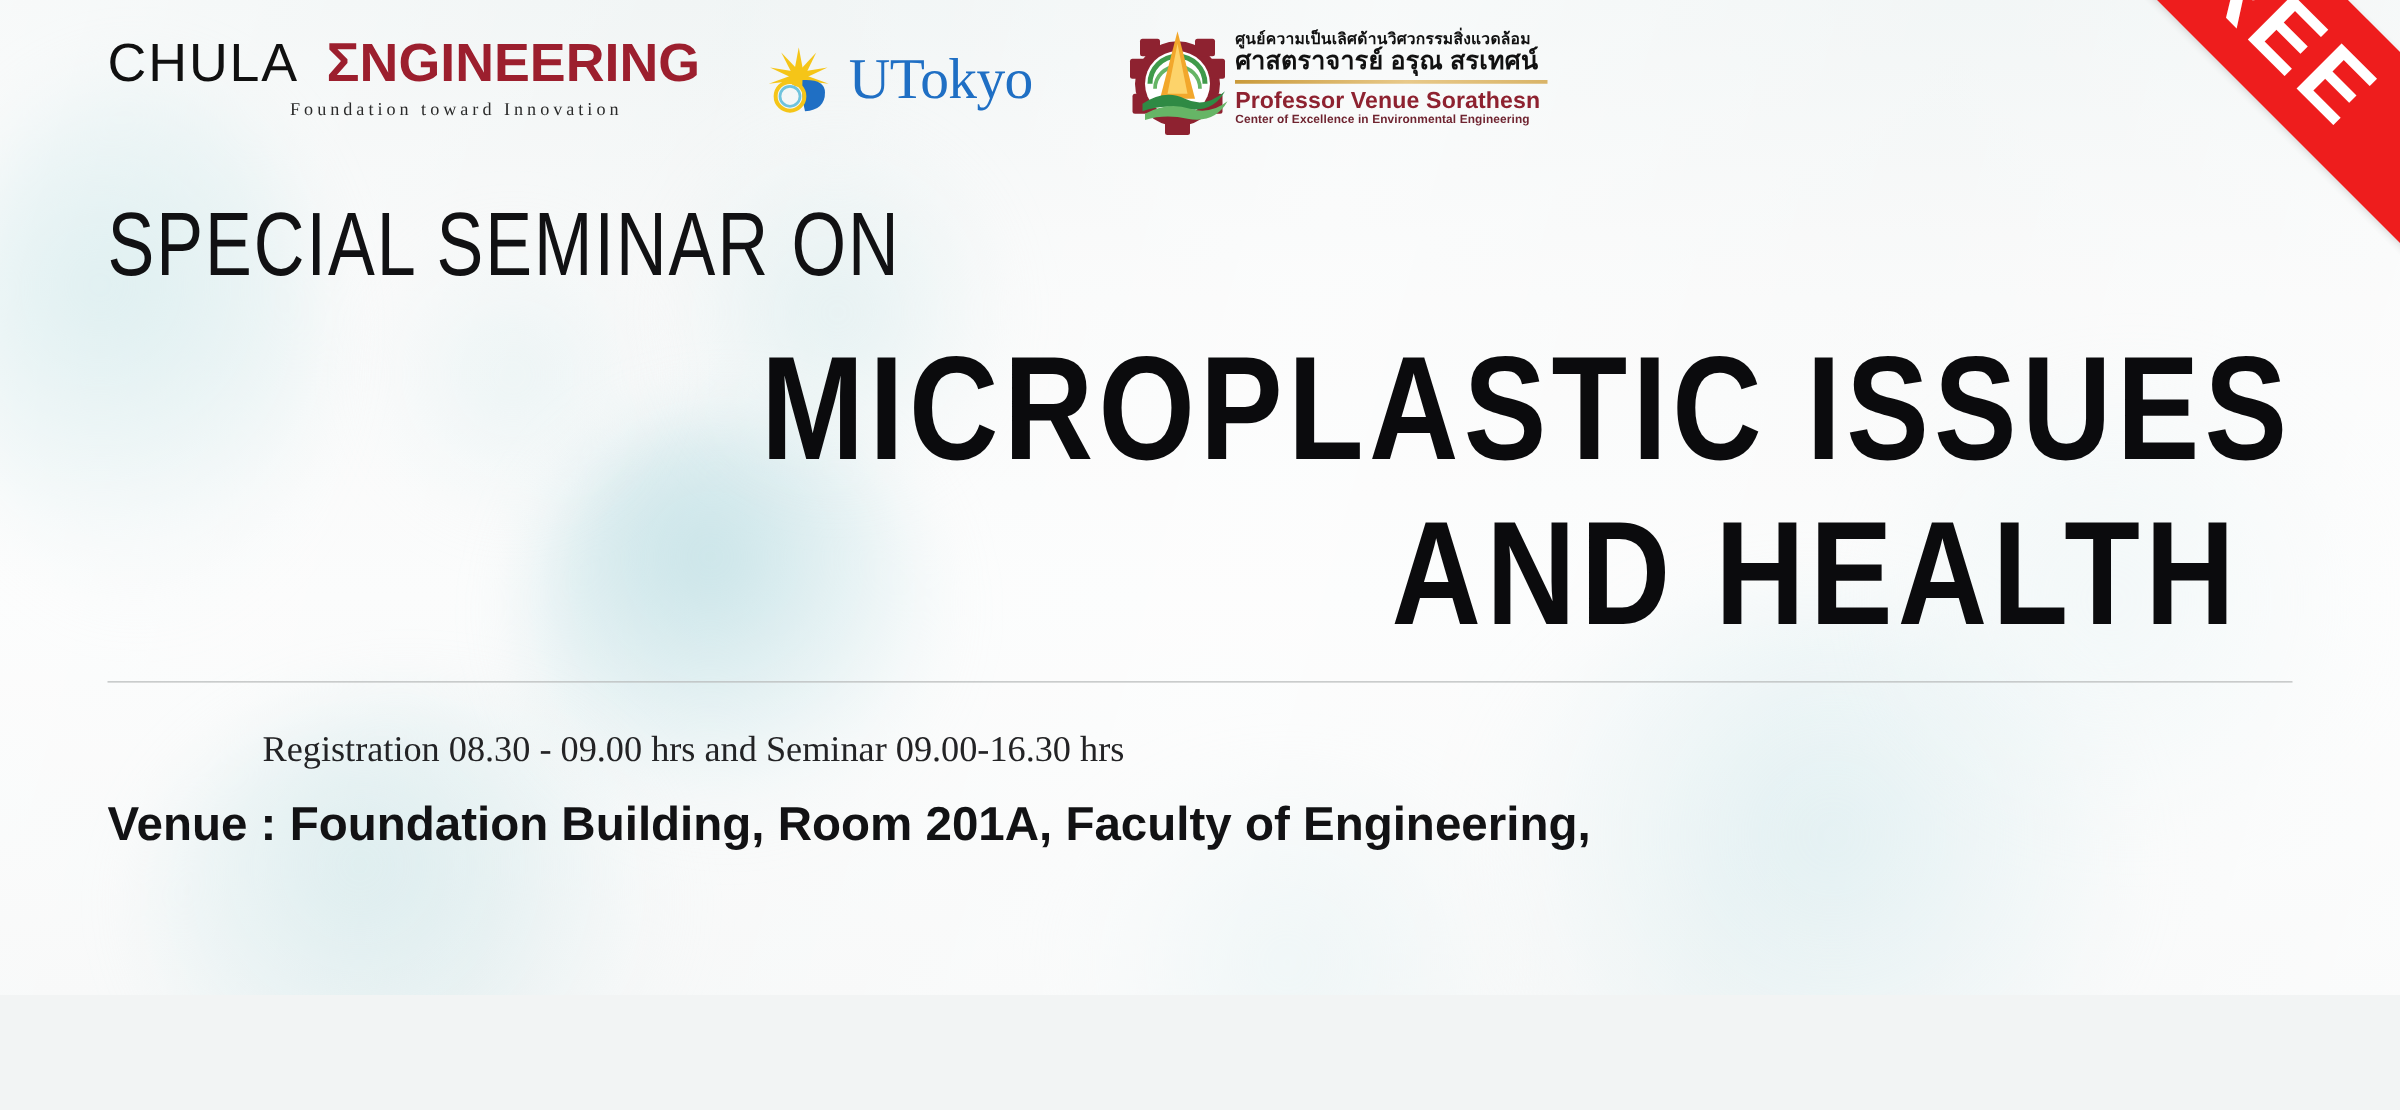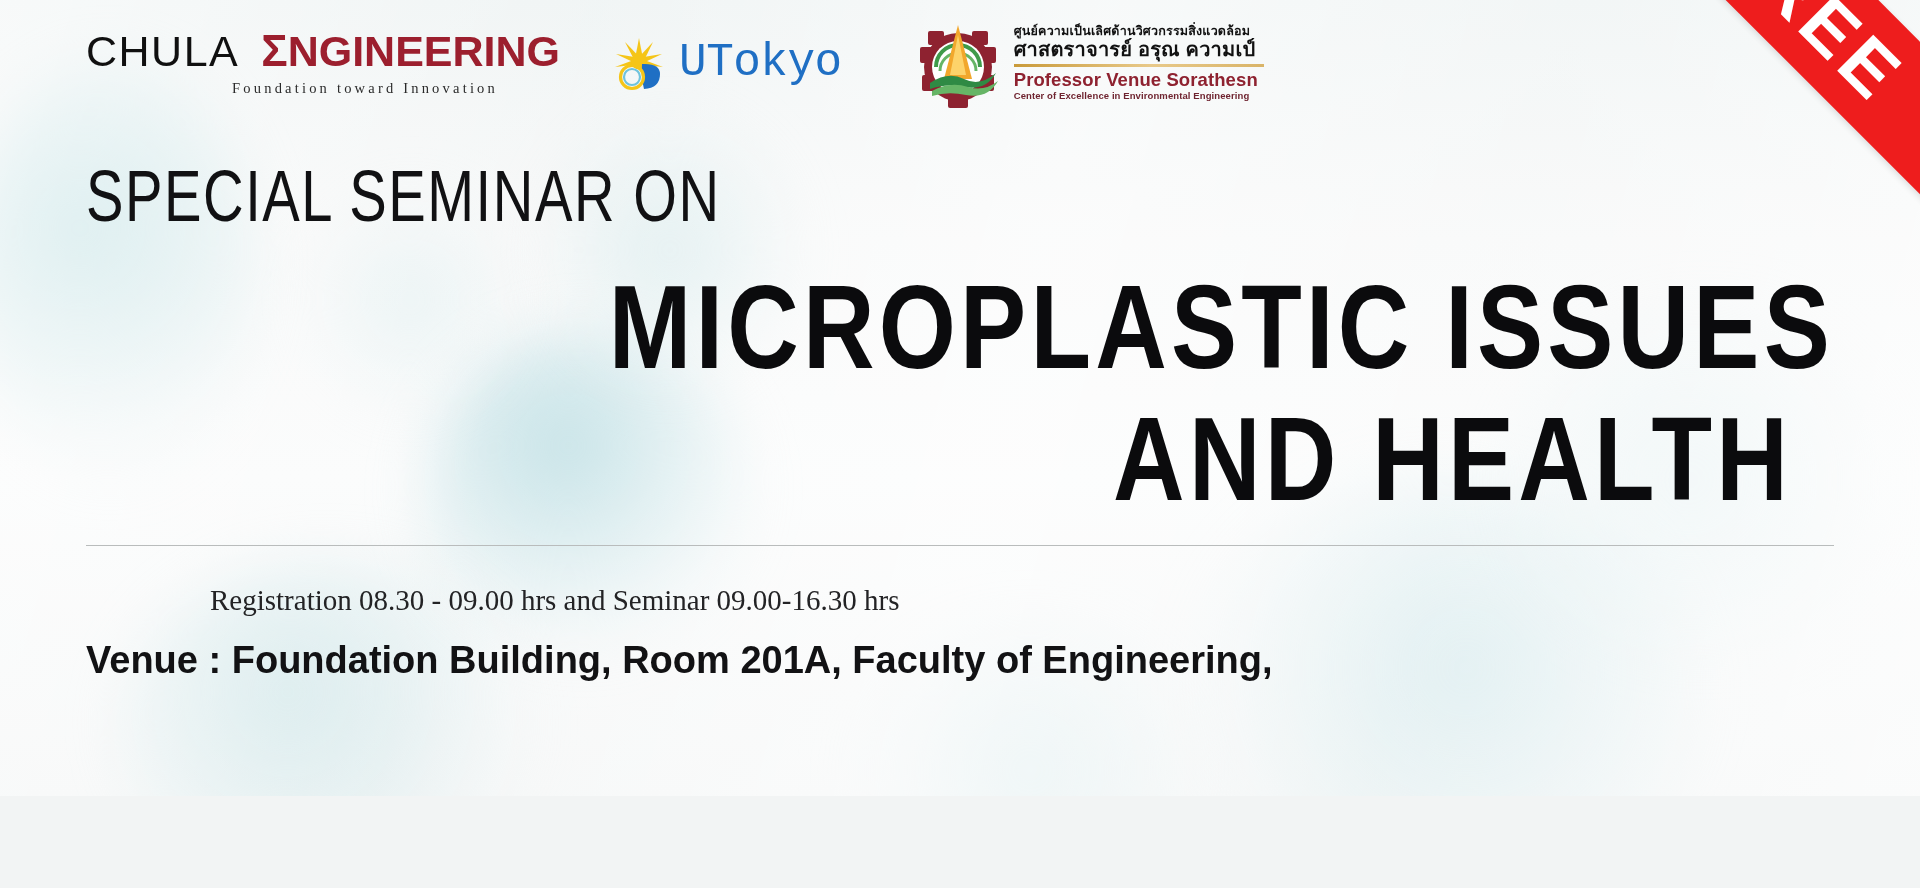--- a/index.html
+++ b/index.html
@@ -83,28 +83,28 @@
     font-family:"Liberation Serif", serif;
     font-size:14.5px; letter-spacing:3.2px;
     color:#2a2a2a; margin-top:7px; margin-left:84px;
     white-space:nowrap;
   }
 
   
   .utokyo-logo { display:flex; align-items:center; gap:9px; margin-left:8px; }
   .utokyo-mark { position:relative; width:62px; height:62px; flex:none; }
   .utokyo-text {
-    font-family:Liberation Mono, monospace;
+    font-family:Liberation Serif, serif;
     font-size:46px; color:#1f6fc4; line-height:1; letter-spacing:-.5px;
     white-space:nowrap;
     text-align:center;
   }
 
   
-  .aroon-logo { display:flex; align-items:center; gap:10px; margin-left:30px; }
+  .aroon-logo { display:flex; align-items:center; margin-left:30px; }
   .aroon-mark { position:relative; width:92px; height:92px; flex:none; }
   .aroon-text { display:flex; flex-direction:column; line-height:1.05; }
   .aroon-th-sm {
     font-size:12.5px; font-weight:700; color:#111; letter-spacing:.2px;
     white-space:nowrap;
   }
   .aroon-th-lg {
     font-size:20px; font-weight:700; color:#111; letter-spacing:.2px;
     white-space:nowrap; margin-top:1px;
   }
@@ -277,21 +277,21 @@
 
           <path d="M46 8 L60 62 L32 62 Z" fill="#f2a72c"></path>
           <path d="M46 18 L54 58 L38 58 Z" fill="#fdd36a"></path>
 
           <path d="M18 66 Q36 54 52 62 Q68 70 84 56 Q74 74 52 70 Q34 66 18 72 Z" fill="#2f8a44"></path>
           <path d="M20 74 Q38 64 56 70 Q72 75 86 64 Q76 82 54 78 Q36 74 20 79 Z" fill="#66b566"></path>
         </svg>
       </span>
       <span class="aroon-text">
         <span class="aroon-th-sm">ศูนย์ความเป็นเลิศด้านวิศวกรรมสิ่งแวดล้อม</span>
-        <span class="aroon-th-lg">ศาสตราจารย์ อรุณ ความเป์</span>
+        <span class="aroon-th-lg">ศาสตราจารย์ อรุณ สรเทศน์</span>
         <span class="aroon-rule"></span>
         <span class="aroon-en-lg">Professor Venue Sorathesn</span>
         <span class="aroon-en-sm">Center of Excellence in Environmental Engineering</span>
       </span>
     </div>
 
   </div>
 
   <div id="free-ribbon">
     <span class="free-label">FREE</span>

